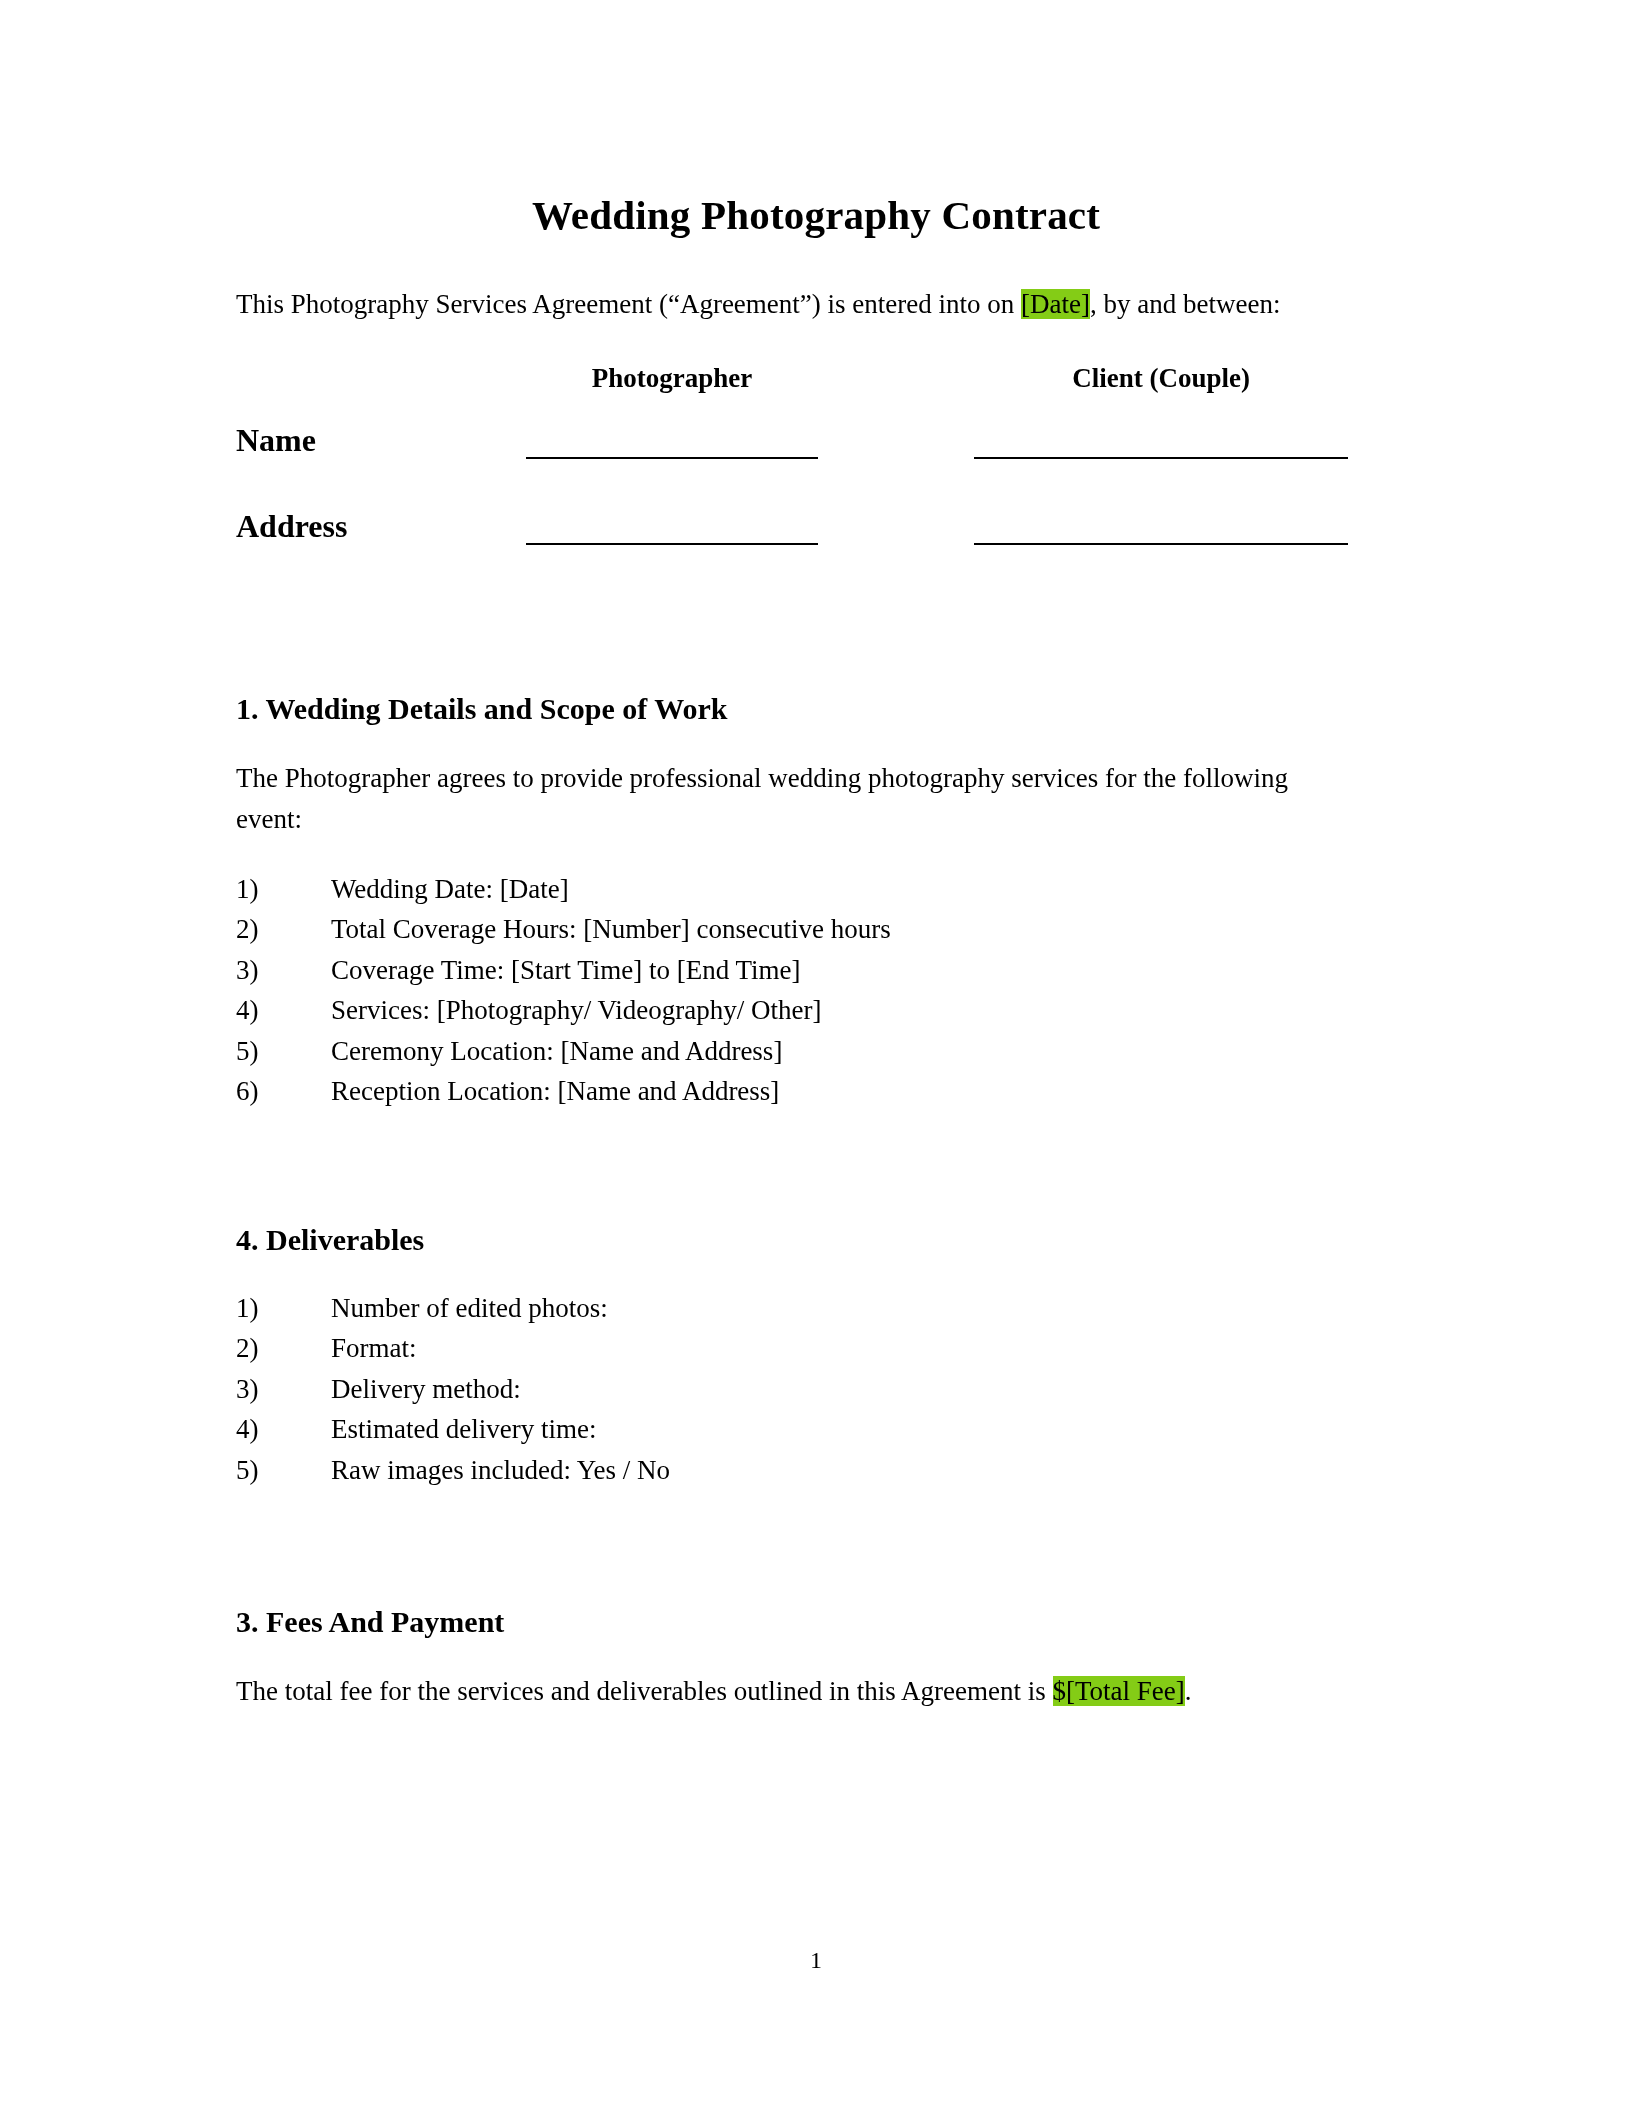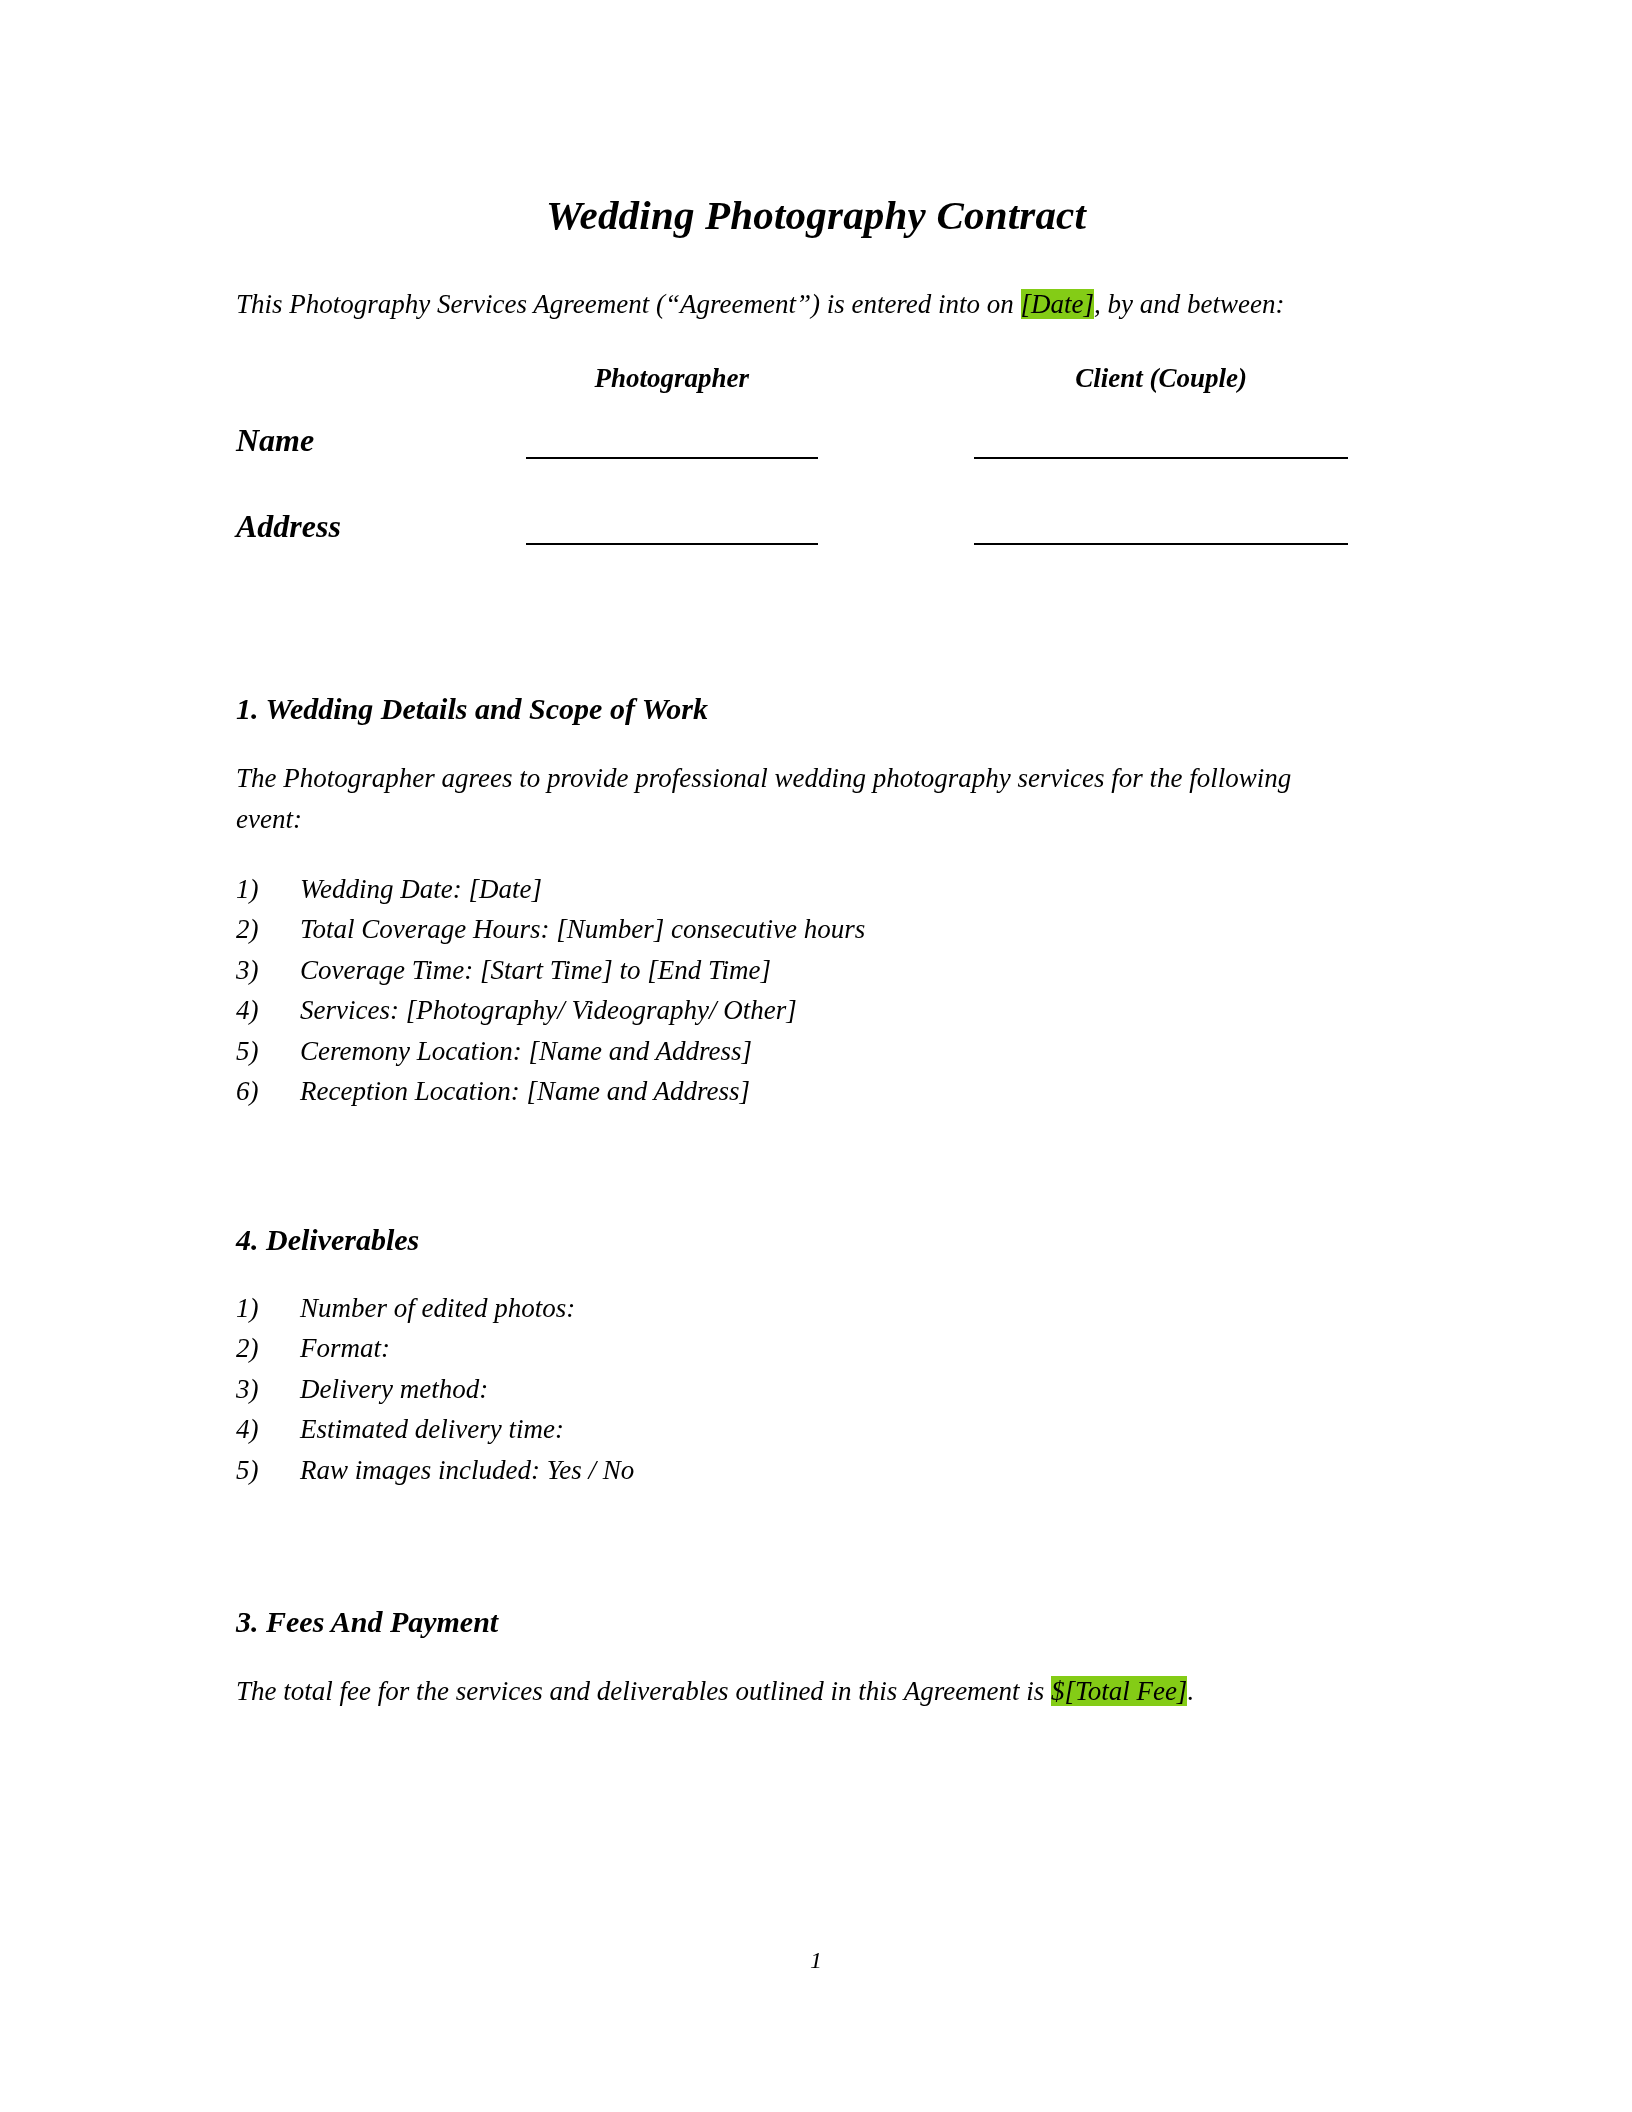--- a/index.html
+++ b/index.html
@@ -16,21 +16,20 @@
     position: relative;
     overflow: hidden;
   }
   .page {
     position: relative;
     width: 1632px;
     height: 2112px;
     background: #ffffff;
     box-sizing: border-box;
     padding: 0;
-    font-style: italic;
   }
   .content {
     position: absolute;
     left: 236px;
     top: 0;
     width: 1160px;
   }
 
   
   .doc-title {
@@ -129,20 +128,21 @@
     margin: 0;
     padding: 0 0 6px 0;
   }
   .num-list li .marker {
     width: 64px;
     flex: 0 0 64px;
     display: inline-block;
   }
   .num-list li .item-text {
     display: inline-block;
+    margin-left: 31px;
   }
 
   
   .page-number {
     position: absolute;
     left: 0;
     right: 0;
     top: 1948px;
     text-align: center;
     font-size: 24px;

